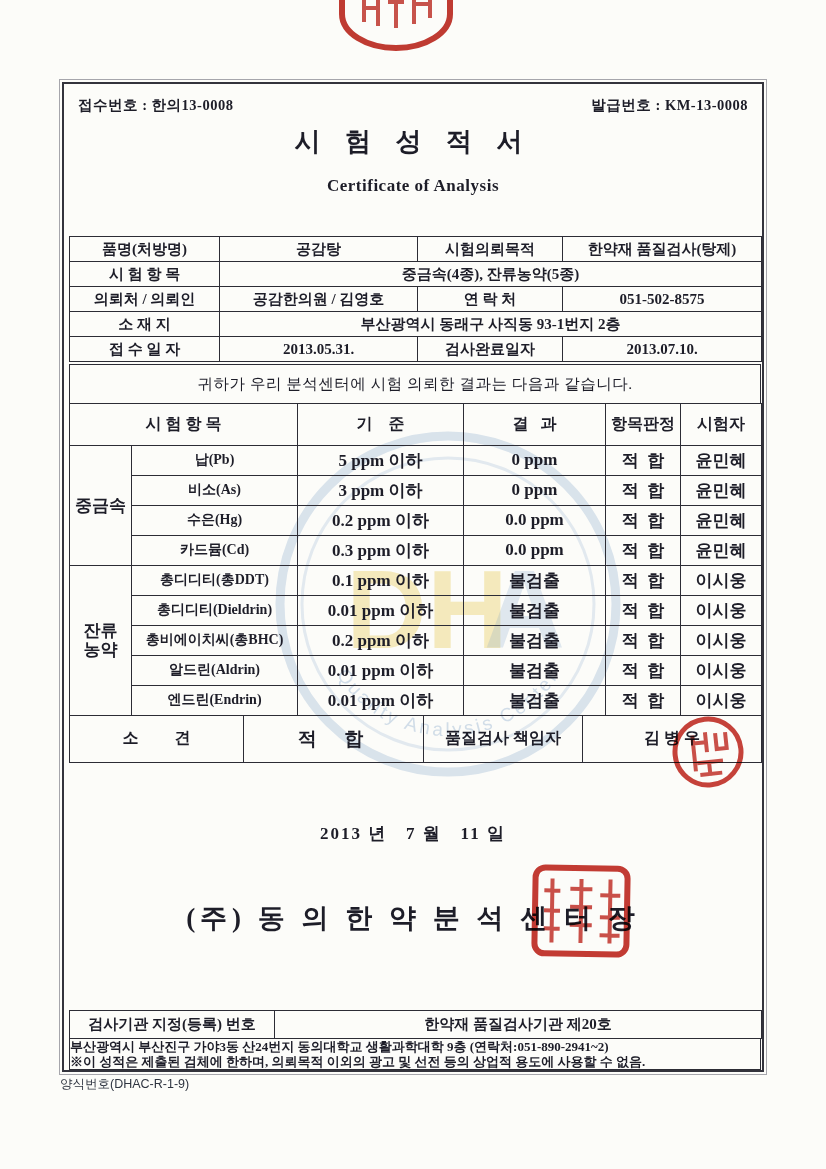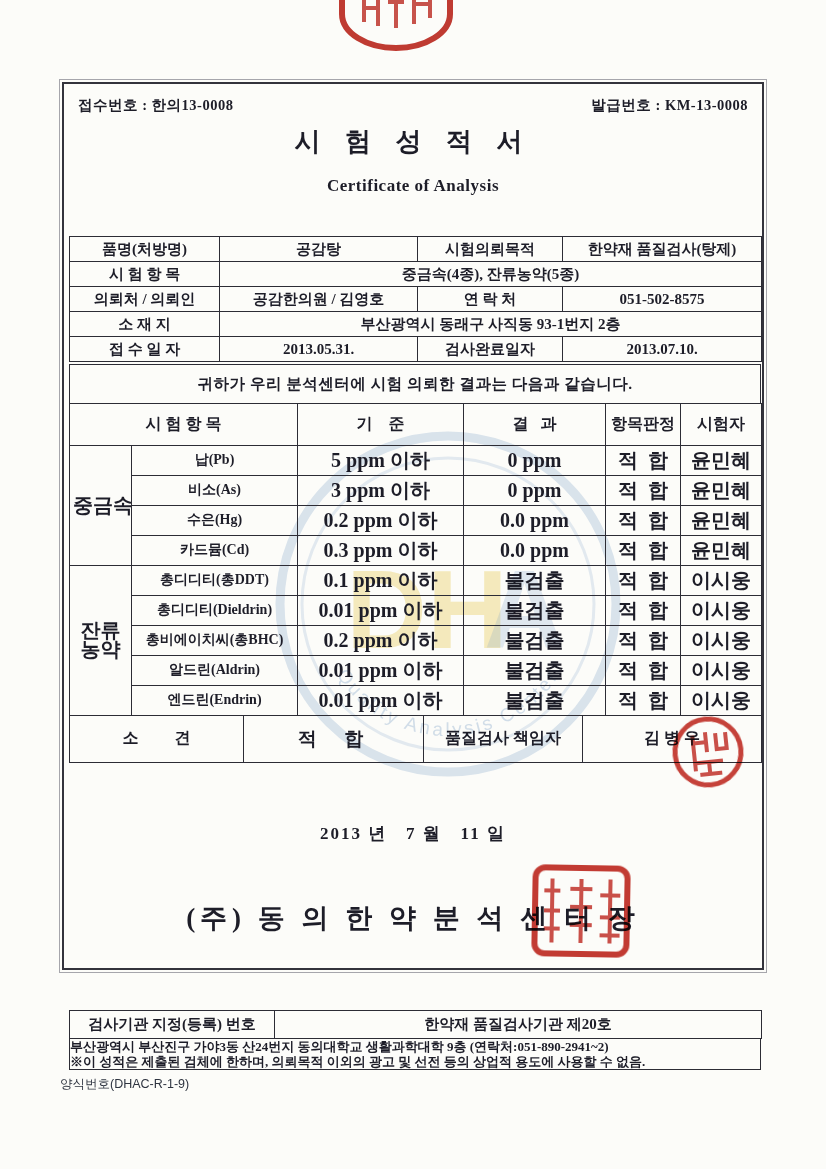--- a/index.html
+++ b/index.html
@@ -7,47 +7,47 @@
     width:826px;height:1169px;position:relative;overflow:hidden;
     background:#fcfcf9;color:#1d1d28;
     font-family:"Liberation Serif","DejaVu Serif",serif;
   }
   .abs{position:absolute;}
   .pre{white-space:pre;}
   
   #watermark{left:246px;top:420px;width:404px;height:378px;z-index:0;}
   
   #frame{
-    left:62px;top:82px;width:702px;height:888px;z-index:1;
+    left:62px;top:82px;width:702px;height:990px;z-index:1;
     border:2px solid #33333c;outline:1px solid #a6a6ac;outline-offset:2px;
     box-sizing:border-box;
   }
   .hdr-num{top:12px;font-size:14.5px;font-weight:bold;letter-spacing:.5px;}
   #receipt-no{left:14px;}
   #issue-no{right:14px;text-align:center;}
   #doc-title{left:0;right:0;top:40px;text-align:center;font-size:26px;font-weight:bold;letter-spacing:9px;}
   #doc-subtitle{left:0;right:0;top:92px;text-align:center;font-size:17px;font-weight:bold;letter-spacing:.5px;}
   table{border-collapse:collapse;table-layout:fixed;}
   td,th{border:1.5px solid #2c2c35;padding:0 3px;overflow:hidden;white-space:pre;background:transparent;}
   
   #info-table{left:5px;top:152px;width:692px;}
   #info-table tr{height:25px;}
   #info-table td{font-size:15px;font-weight:bold;text-align:center;}
   
   #statement-box{
     left:5px;top:280px;width:692px;height:40px;box-sizing:border-box;
     border:1.5px solid #2c2c35;display:flex;align-items:center;justify-content:center;
-    font-size:15.5px;font-weight:bold;letter-spacing:.5px;
+    font-size:15.5px;font-weight:normal;letter-spacing:.5px;
   }
   
   #results-table{left:5px;top:318.5px;width:692px;}
   #results-table tr.hrow{height:42px;}
   #results-table tr.drow{height:30px;}
   #results-table th{font-size:16px;font-weight:bold;}
-  #results-table td{font-size:20px;text-align:center;font-weight:bold;}
+  #results-table td{font-size:17px;text-align:center;font-weight:bold;}
   #results-table td.item{font-size:14px;}
   .grp{font-size:15px;font-weight:bold;text-align:center;line-height:19px;}
   
   #conclusion-table{left:5px;top:630.5px;width:692px;}
   #conclusion-table tr{height:47px;}
   #conclusion-table td{font-size:16px;font-weight:bold;text-align:center;}
   #conclusion-table td.big{font-size:19px;letter-spacing:6px;}
   
   #issue-date{left:0;right:0;top:738px;text-align:center;font-size:17px;font-weight:bold;letter-spacing:2px;}
   #company-line{left:0;right:0;top:816px;text-align:center;font-size:27px;font-weight:bold;letter-spacing:5px;}

